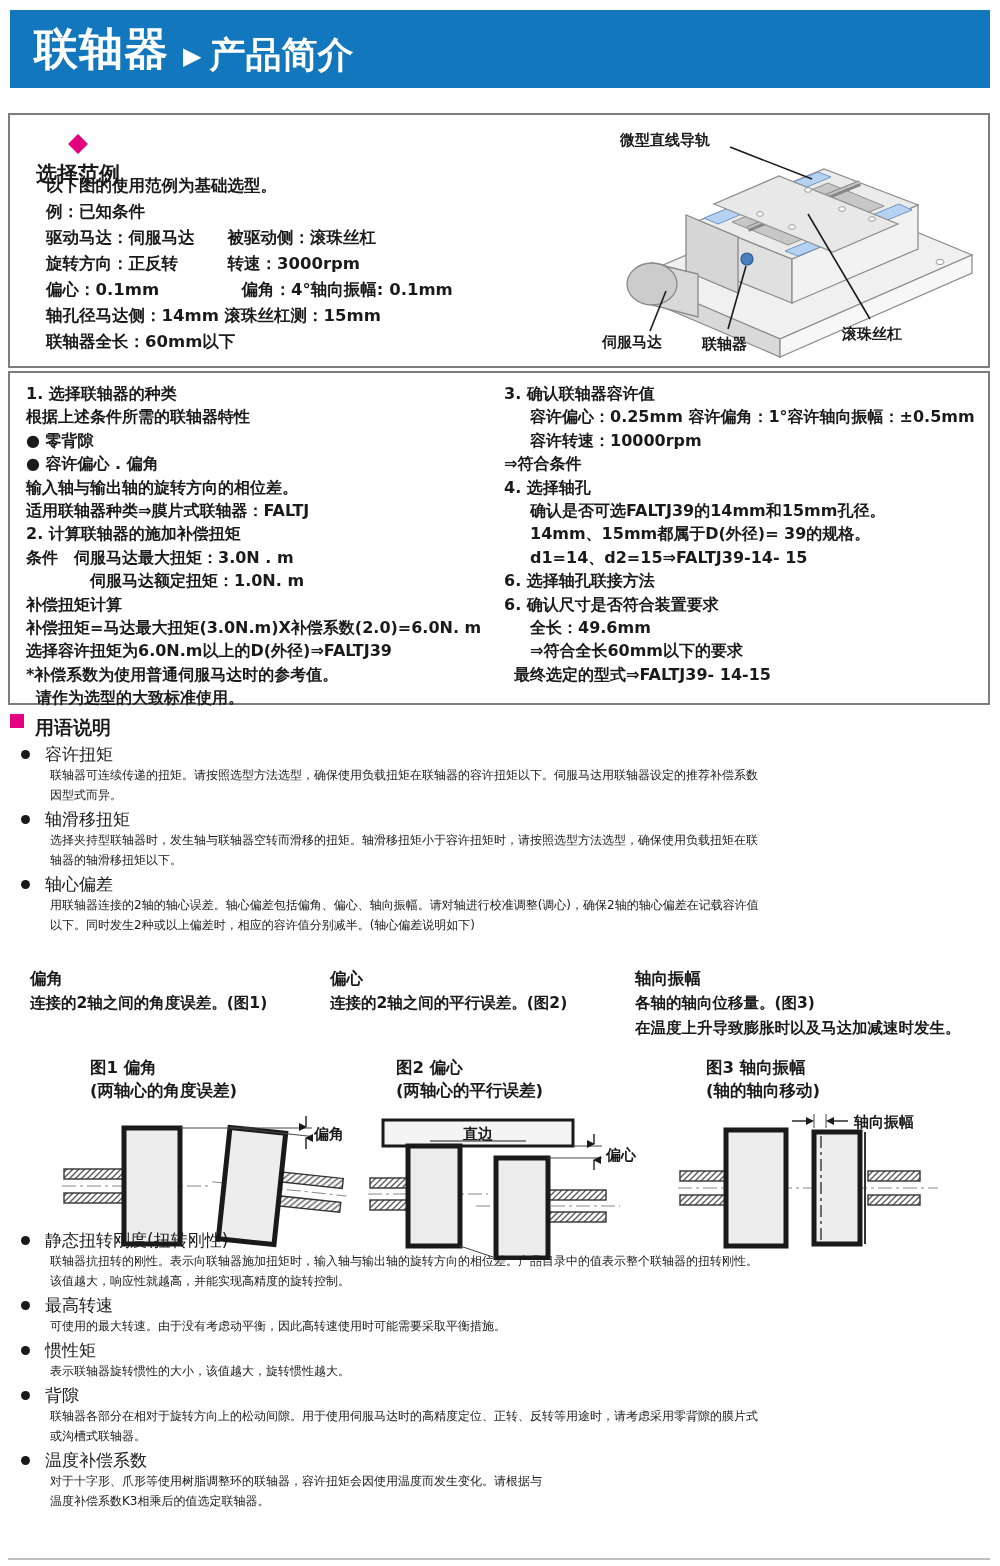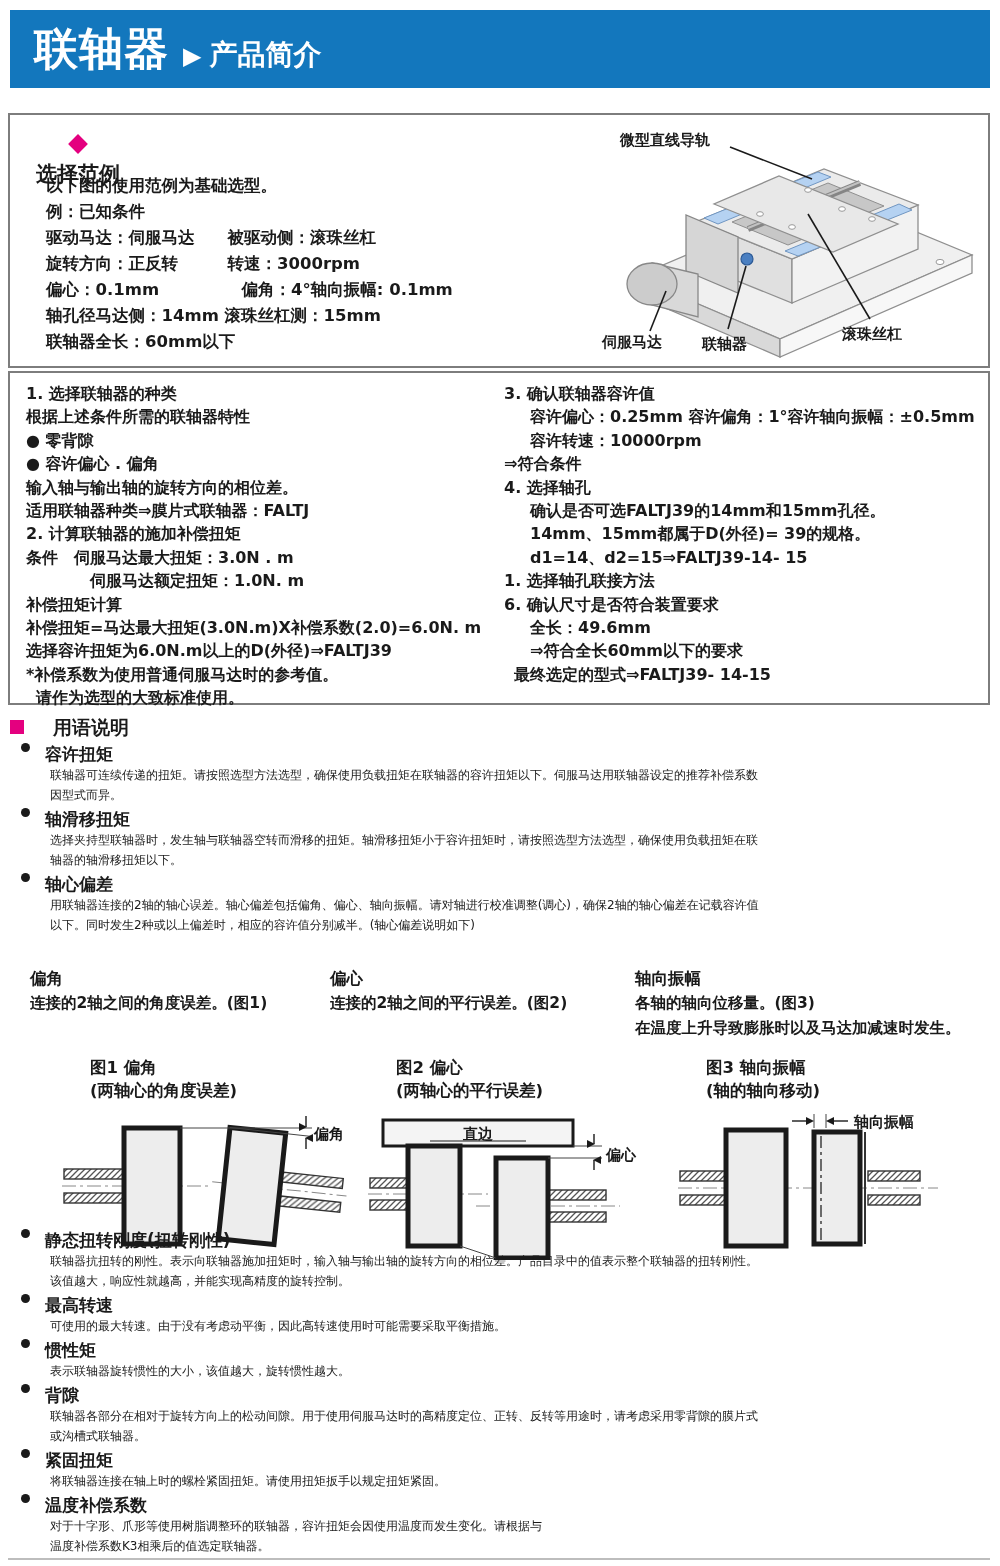--- a/index.html
+++ b/index.html
@@ -7,21 +7,21 @@
     position:relative; width:1000px; height:1566px; background:#ffffff;
     font-family:"DejaVu Sans","Liberation Sans",sans-serif; color:#1a1a1a;
     overflow:hidden;
   }
   
   .hdr { position:absolute; left:10px; top:10px; width:980px; height:78px;
          background:#1377bd; display:flex; align-items:center; padding-left:24px;
          box-sizing:border-box; color:#fff; }
   .hdr-title { font-size:44px; font-weight:bold; letter-spacing:1px; }
   .hdr-arrow { font-size:24px; margin:14px 8px 0 14px; }
-  .hdr-sub { font-size:28px; font-weight:bold; margin-top:12px; }
+  .hdr-sub { font-size:36px; font-weight:bold; margin-top:12px; }
 
   
   .box { position:absolute; left:8px; width:982px; border:2px solid #7d7d7d;
          box-sizing:border-box; background:#fff; }
   .box1 { top:113px; height:255px; }
   .box2 { top:371px; height:334px; }
 
   .sel-title { position:absolute; left:26px; top:22px; font-size:21px; font-weight:bold;
                display:flex; align-items:center; gap:9px;flex-direction:column; }
   .diamond { width:14px; height:14px; background:#e4007f; transform:rotate(45deg); flex:none; }
@@ -32,26 +32,26 @@
   .machine text { font-size:15px; font-weight:bold; fill:#1a1a1a; }
 
   .col-l { position:absolute; left:16px; top:9px; width:470px; }
   .col-r { position:absolute; left:494px; top:9px; width:482px; }
   .step-line { font-size:16px; font-weight:bold; line-height:23.4px; white-space:nowrap; }
   .ind-s { padding-left:10px; } .ind-m { padding-left:26px; } .ind-l { padding-left:64px; }
 
   .sect { position:absolute; left:10px; width:982px; }
   .terms1 { top:714px; }
   .terms2 { top:1226px; }
-  .sect-hdr { display:flex; align-items:center; gap:29px; font-size:19px;
+  .sect-hdr { display:flex; align-items:flex-start; gap:11px; font-size:19px;
               font-weight:bold; line-height:26px; }
   .sq { width:14px; height:14px; background:#e4007f; flex:none; }
   .term { margin-top:3px; }
-  .term-head { display:flex; gap:15px; padding-left:11px;
-               font-size:17px; font-weight:bold; line-height:22px; }
+  .term-head { display:flex; align-items:center; gap:15px; padding-left:11px;
+               font-size:17px; font-weight:normal; line-height:22px; }
   .dot { width:9px; height:9px; border-radius:50%; background:#1a1a1a; flex:none; }
   .term-desc { padding-left:40px; font-size:12px; line-height:20px; white-space:pre-line; }
 
   .mis { position:absolute; top:966px; }
   .mis1 { left:30px;  width:290px; }
   .mis2 { left:330px; width:300px; }
   .mis3 { left:635px; width:358px; }
   .mis-title { font-size:16.5px; font-weight:bold; line-height:25px; }
   .mis-desc  { font-size:15.5px; font-weight:bold; line-height:25px; white-space:pre-line; }
 
@@ -183,21 +183,21 @@
     <div class="col-r">
 
     <div class="step-line">3. 确认联轴器容许值</div>
         <div class="step-line ind-m">容许偏心：0.25mm 容许偏角：1°容许轴向振幅：±0.5mm</div>
         <div class="step-line ind-m">容许转速：10000rpm</div>
         <div class="step-line">⇒符合条件</div>
         <div class="step-line">4. 选择轴孔</div>
         <div class="step-line ind-m">确认是否可选FALTJ39的14mm和15mm孔径。</div>
         <div class="step-line ind-m">14mm、15mm都属于D(外径)= 39的规格。</div>
         <div class="step-line ind-m">d1=14、d2=15⇒FALTJ39-14- 15</div>
-        <div class="step-line">1. 选择轴孔联接方法</div>
+        <div class="step-line">6. 选择轴孔联接方法</div>
         <div class="step-line">6. 确认尺寸是否符合装置要求</div>
         <div class="step-line ind-m">全长：49.6mm</div>
         <div class="step-line ind-m">⇒符合全长60mm以下的要求</div>
         <div class="step-line ind-s">最终选定的型式⇒FALTJ39- 14-15</div>
       </div>
   </div>
 
   <div class="sect terms1">
     <div class="sect-hdr">
       <span class="sq"></span>
@@ -347,27 +347,20 @@
 
         <div class="term">
           <div class="term-head">
             <span class="dot"></span>
             <span>背隙</span>
           </div>
           <div class="term-desc">联轴器各部分在相对于旋转方向上的松动间隙。用于使用伺服马达时的高精度定位、正转、反转等用途时，请考虑采用零背隙的膜片式
 或沟槽式联轴器。</div>
         </div>
 
-        <div class="term">
-          <div class="term-head">
-            <span class="dot"></span>
-            <span>紧固扭矩</span>
-          </div>
-          <div class="term-desc">将联轴器连接在轴上时的螺栓紧固扭矩。请使用扭矩扳手以规定扭矩紧固。</div>
-        </div>
 
         <div class="term">
           <div class="term-head">
             <span class="dot"></span>
             <span>温度补偿系数</span>
           </div>
           <div class="term-desc">对于十字形、爪形等使用树脂调整环的联轴器，容许扭矩会因使用温度而发生变化。请根据与
 温度补偿系数K3相乘后的值选定联轴器。</div>
         </div>
       </div>

